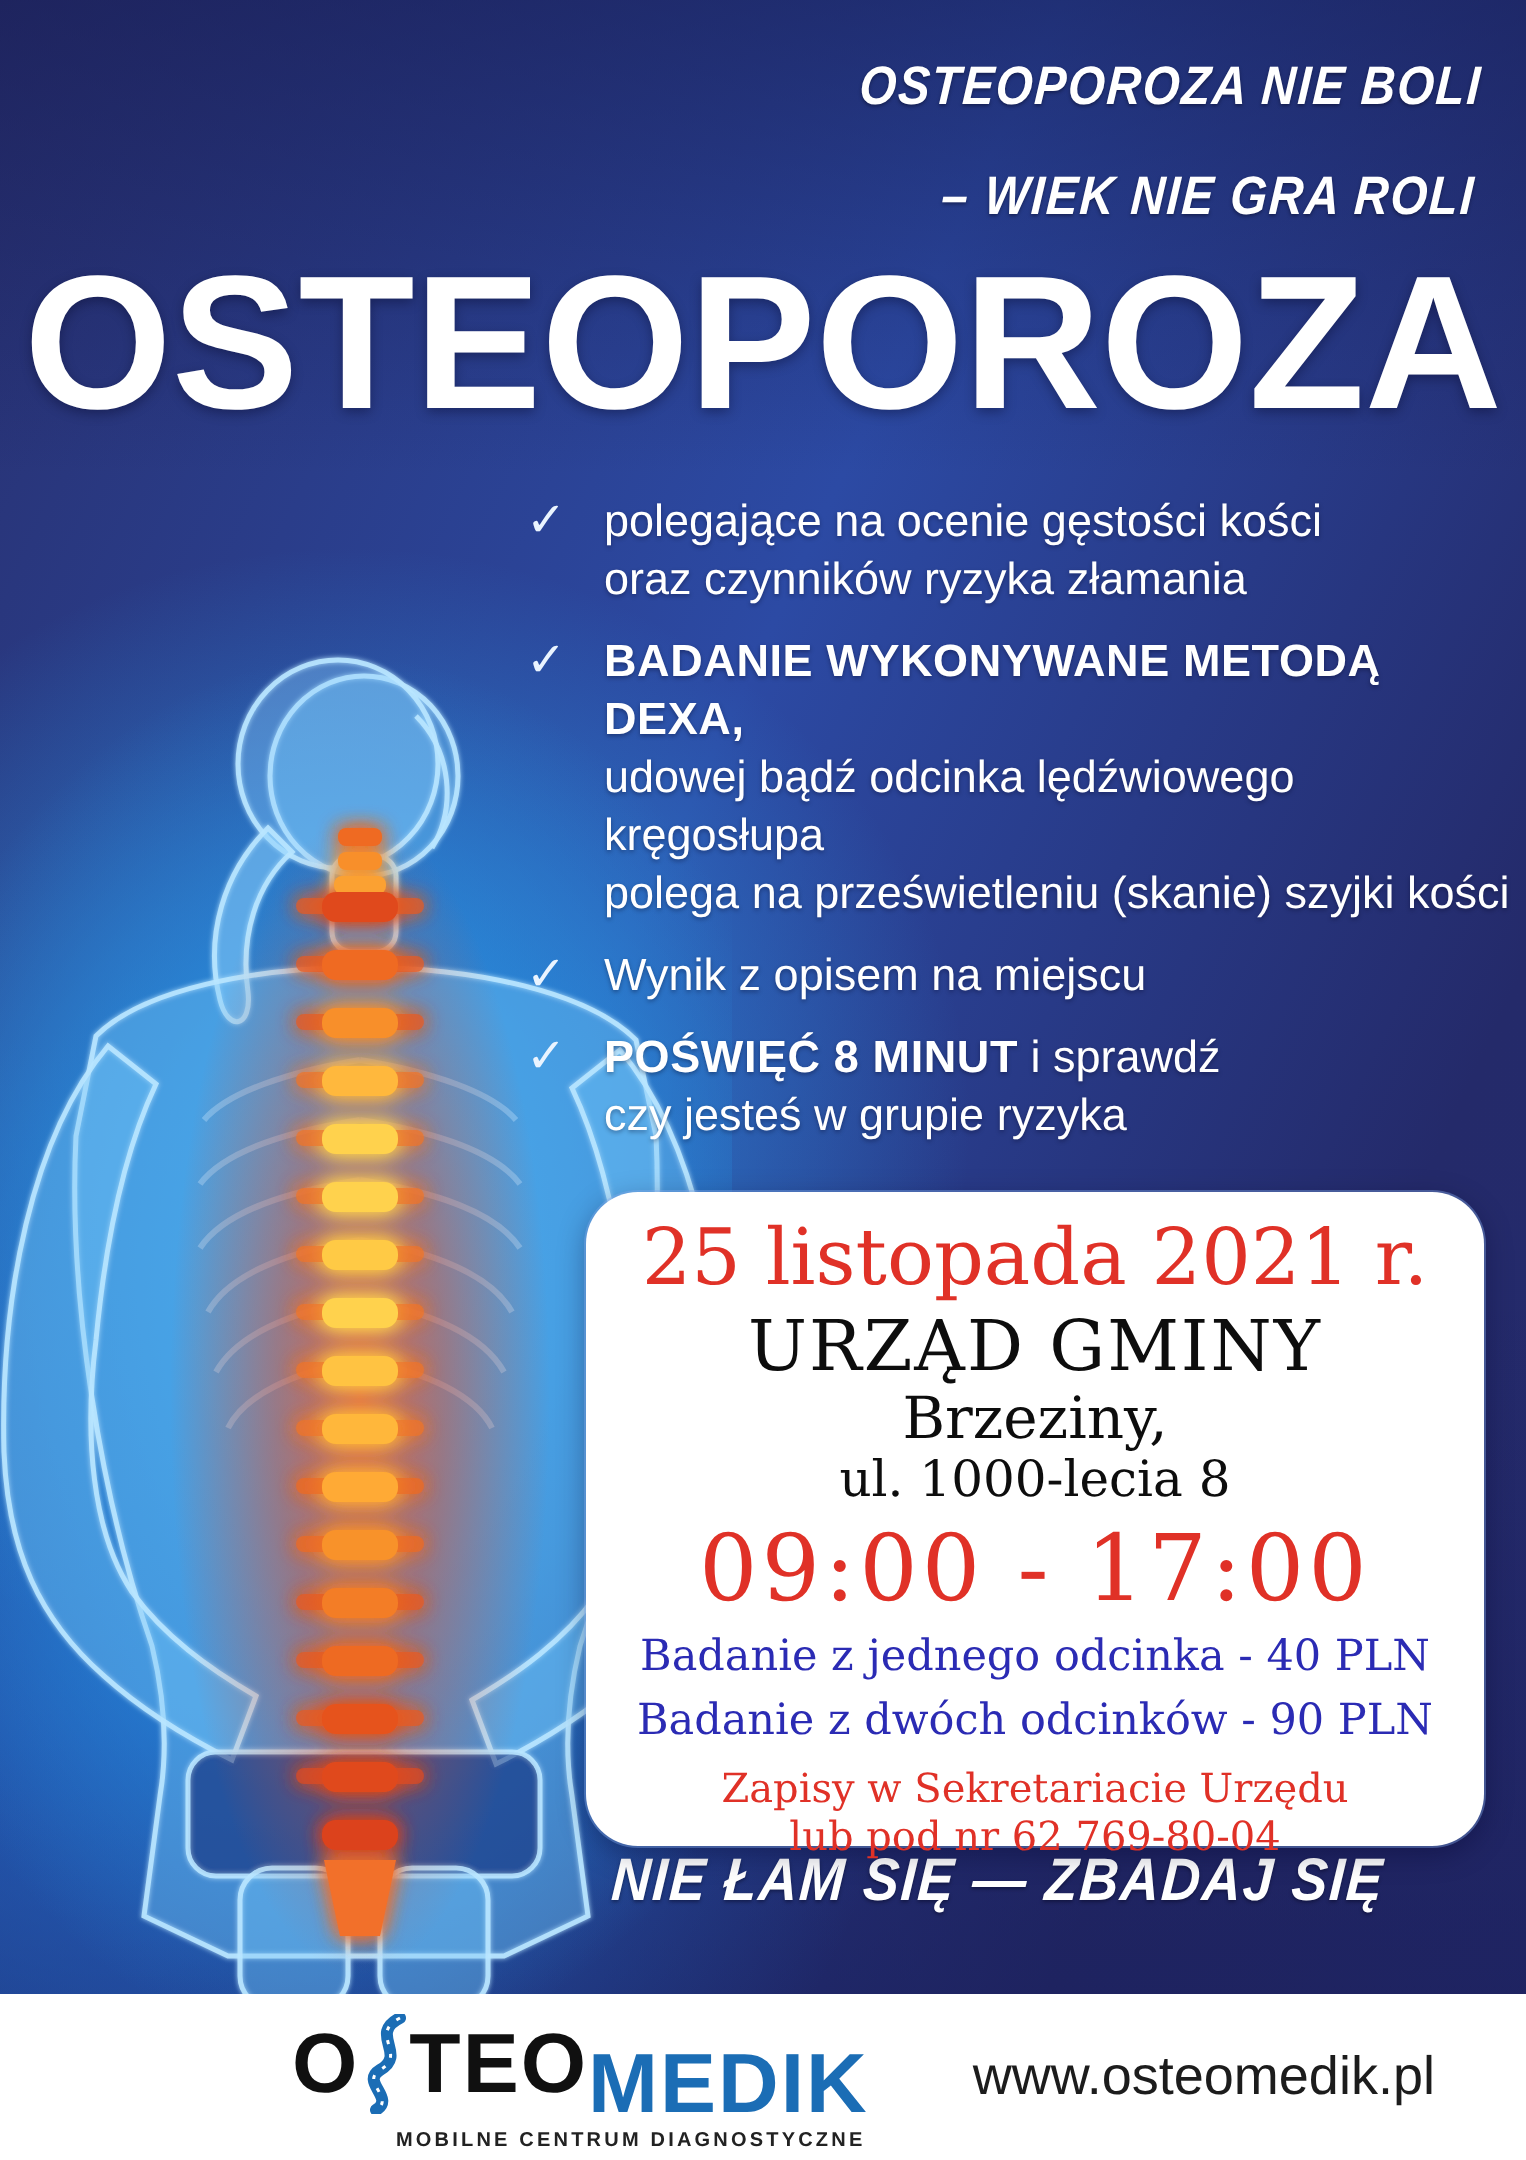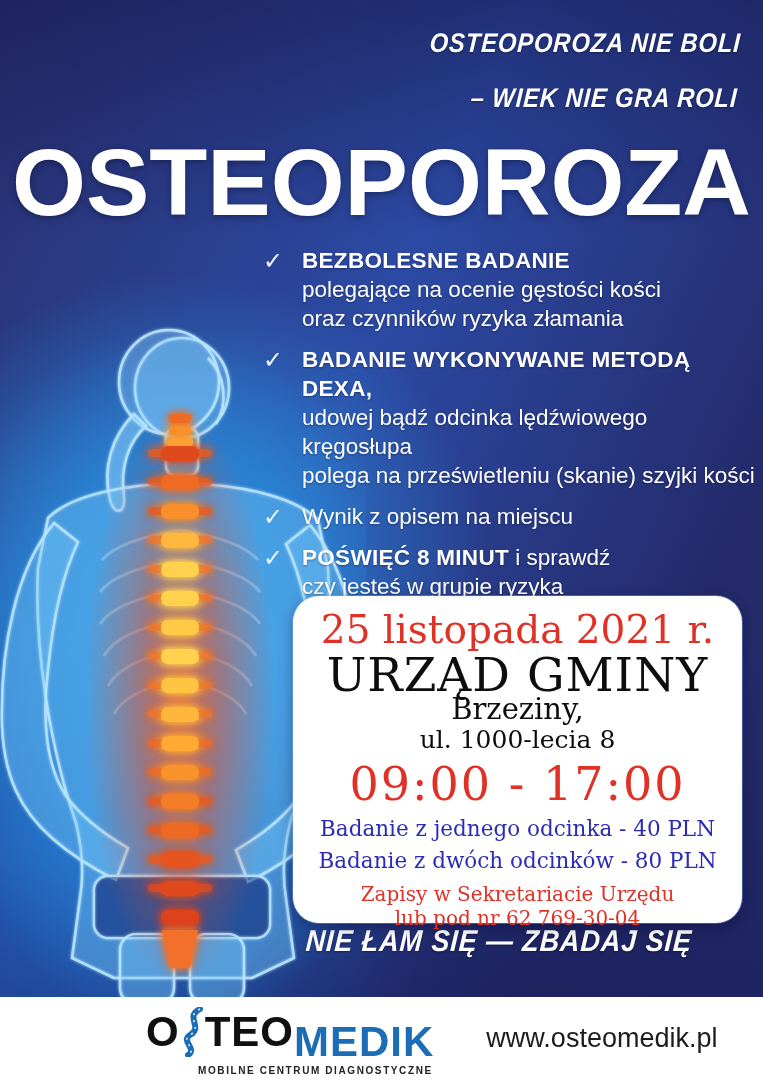--- a/index.html
+++ b/index.html
@@ -13,37 +13,37 @@
       linear-gradient(115deg, #283070 0%, #2c4aa4 42%, #242a6a 78%, #252b6e 100%);
   }
   .fig{position:absolute;left:-6px;top:318px;z-index:1;}
   .slogan-top{
     position:absolute;top:16px;right:20px;z-index:2;text-align:right;color:#fff;
     font-style:italic;font-weight:bold;font-size:27px;line-height:55px;
     transform:scaleX(0.88) skewX(-4deg);transform-origin:right top;letter-spacing:1px;
     text-shadow:0 1px 2px rgba(0,0,20,.4);
   }
   .title{
-    position:absolute;left:0;right:0;top:118px;z-index:2;margin:10px;text-align:center;
+    position:absolute;left:0;right:0;top:118px;z-index:2;margin:0;text-align:center;
     color:#fff;font-size:95px;font-weight:bold;letter-spacing:0px;
     text-shadow:0 2px 6px rgba(0,0,30,.35);
   }
   .bullets{position:absolute;left:263px;top:246px;width:496px;z-index:2;color:#fff;}
   .bullet{display:flex;gap:15px;margin-bottom:12px;}
   .check{flex:none;width:24px;font-size:24px;line-height:29px;color:#eaf4ff;}
   .bullet-text{font-size:22.5px;line-height:29px;text-shadow:0 1px 2px rgba(0,0,30,.35);}
   .bt{font-weight:bold;letter-spacing:.3px;}
   .info-box{
     position:absolute;left:293px;top:596px;width:449px;height:327px;z-index:3;
     background:#fff;border-radius:26px;text-align:center;
     font-family:"DejaVu Serif",serif;padding-top:9px;box-sizing:border-box;
     box-shadow:0 0 0 1px rgba(130,170,235,.4), 0 4px 14px rgba(0,0,40,.35);
   }
   .ib-date{color:#e03127;font-size:39px;line-height:49px;}
-  .ib-place{color:#0d0d0d;font-size:47px;line-height:41px;letter-spacing:1px;}
+  .ib-place{color:#0d0d0d;font-size:35px;line-height:41px;letter-spacing:1px;}
   .ib-city{color:#0d0d0d;font-size:29px;line-height:29px;}
   .ib-street{color:#0d0d0d;font-size:25px;line-height:31px;}
   .ib-hours{color:#e03127;font-size:46px;line-height:58px;letter-spacing:2px;}
   .ib-price{color:#2b2bb4;font-size:21.5px;line-height:32px;}
   .ib-signup{color:#e03127;font-size:20px;line-height:24px;}
   .ib-signup.first{margin-top:5px;}
   .slogan-bottom{
     position:absolute;top:924px;right:70px;z-index:2;color:#fff;
     font-style:italic;font-weight:bold;font-size:30px;
     transform:scaleX(0.9) skewX(-4deg);transform-origin:right top;letter-spacing:1px;
@@ -178,21 +178,20 @@
     <div>OSTEOPOROZA NIE BOLI</div>
     <div>– WIEK NIE GRA ROLI</div>
   </div>
 
   <h1 class="title">OSTEOPOROZA</h1>
 
   <div class="bullets">
     <div class="bullet">
       <span class="check">✓</span>
       <div class="bullet-text">
-        <div><span class="bt">BEZBOLESNE BADANIE</span><span></span></div>
         <div>polegające na ocenie gęstości kości</div>
         <div>oraz czynników ryzyka złamania</div>
       </div>
     </div>
     <div class="bullet">
       <span class="check">✓</span>
       <div class="bullet-text">
         <div><span class="bt">BADANIE WYKONYWANE METODĄ DEXA,</span><span></span></div>
         <div>udowej bądź odcinka lędźwiowego kręgosłupa</div>
         <div>polega na prześwietleniu (skanie) szyjki kości</div>
@@ -213,23 +212,23 @@
     </div>
   </div>
 
   <div class="info-box">
     <div class="ib-date">25 listopada 2021 r.</div>
     <div class="ib-place">URZĄD GMINY</div>
     <div class="ib-city">Brzeziny,</div>
     <div class="ib-street">ul. 1000-lecia 8</div>
     <div class="ib-hours">09:00 - 17:00</div>
     <div class="ib-price">Badanie z jednego odcinka - 40 PLN</div>
-    <div class="ib-price">Badanie z dwóch odcinków - 80 PLN</div>
+    <div class="ib-price">Badanie z dwóch odcinków - 90 PLN</div>
     <div class="ib-signup first">Zapisy w Sekretariacie Urzędu</div>
-    <div class="ib-signup">lub pod nr 62 769-30-04</div>
+    <div class="ib-signup">lub pod nr 62 769-80-04</div>
   </div>
 
   <div class="slogan-bottom">NIE ŁAM SIĘ — ZBADAJ SIĘ</div>
 
   <div class="footer">
     <div class="logo">
       <div class="logo-row">
         <span class="logo-o">O</span>
         <svg class="logo-spine" width="26" height="50" viewBox="0 0 26 50" aria-hidden="true">
           <path d="M22,2 C6,10 26,20 12,28 C2,34 20,42 10,48" stroke="#1b6db5" stroke-width="6" fill="none" stroke-linecap="round"></path>

